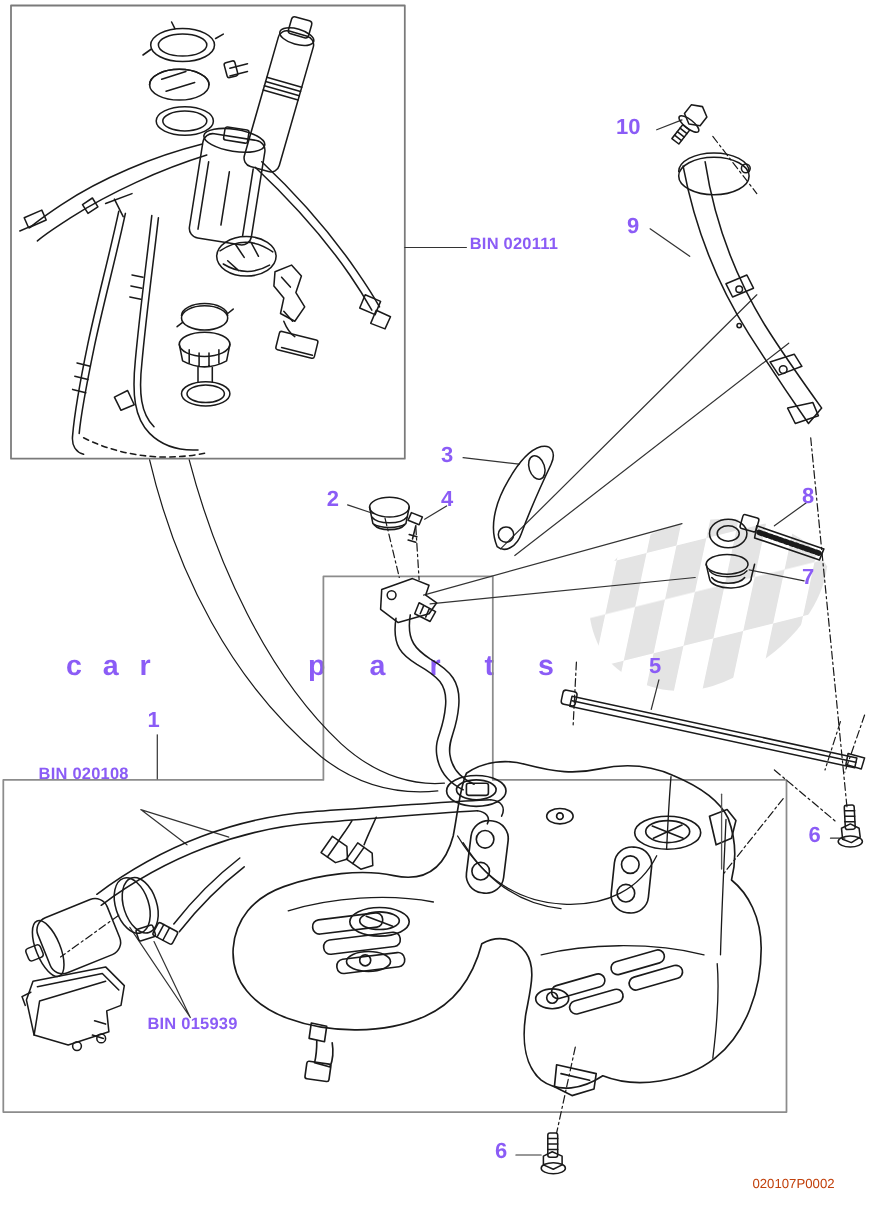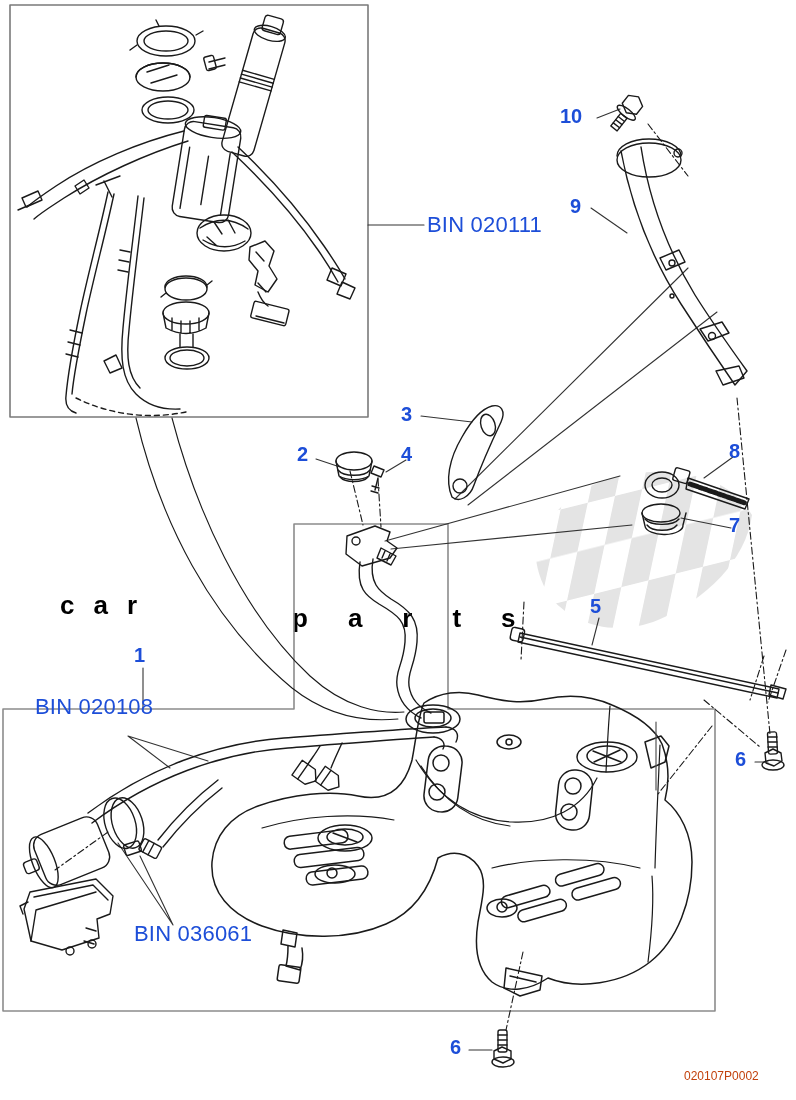--- a/index.html
+++ b/index.html
@@ -1,27 +1,27 @@
 <!DOCTYPE html>
 <html><head>
 <meta charset="utf-8">
 <style>
   html,body{margin:0;padding:0;background:#fff;}
   .canvas{position:relative;width:796px;height:1100px;background:#fff;overflow:hidden;
           font-family:"Liberation Sans", sans-serif;}
   .wm-brand{position:absolute;left:52px;top:462px;font-size:100px;font-weight:bold;
             letter-spacing:2px;color:#f3bebe;opacity:.9;z-index:0;line-height:1;}
-  .wm-tag{position:absolute;top:592px;font-size:26px;font-weight:bold;color:#000000;
+  .wm-tag{position:absolute;top:592px;font-size:26px;font-weight:bold;color:#8b5cf6;
           z-index:0;line-height:1;}
   .wm-tag.w1{left:60px;letter-spacing:19px;}
-  .wm-tag.w2{left:292px;letter-spacing:40px;margin-top:13px;}
+  .wm-tag.w2{left:280px;letter-spacing:40px;}
   svg.art{position:absolute;left:0;top:0;z-index:1;}
-  .lbl{position:absolute;z-index:2;color:#1d4ed8;line-height:1;}
+  .lbl{position:absolute;z-index:2;color:#8b5cf6;line-height:1;}
   .callout{font-weight:bold;font-size:20px;}
-  .bin{font-weight:normal;font-size:22px;letter-spacing:.2px;}
+  .bin{font-weight:bold;font-size:15px;letter-spacing:.2px;}
   .code{font-size:12px;color:#c2410c;}
 </style>
 </head>
 <body>
 
 <div class="canvas">
 
   <div class="wm-tag w1">car</div>
   <div class="wm-tag w2">parts</div>
 
@@ -319,16 +319,16 @@
   <div class="lbl callout" style="left:590px;top:596px">5</div>
   <div class="lbl callout" style="left:450px;top:1037px">6</div>
   <div class="lbl callout" style="left:735px;top:749px">6</div>
   <div class="lbl callout" style="left:729px;top:515px">7</div>
   <div class="lbl callout" style="left:729px;top:441px">8</div>
   <div class="lbl callout" style="left:570px;top:196px">9</div>
   <div class="lbl callout" style="left:560px;top:106px">10</div>
 
   <div class="lbl bin" style="left:427px;top:214px">BIN 020111</div>
   <div class="lbl bin" style="left:35px;top:696px">BIN 020108</div>
-  <div class="lbl bin" style="left:134px;top:923px">BIN 036061</div>
+  <div class="lbl bin" style="left:134px;top:923px">BIN 015939</div>
 
   <div class="lbl code" style="left:684px;top:1070px">020107P0002</div>
 </div>
 
 </body></html>

